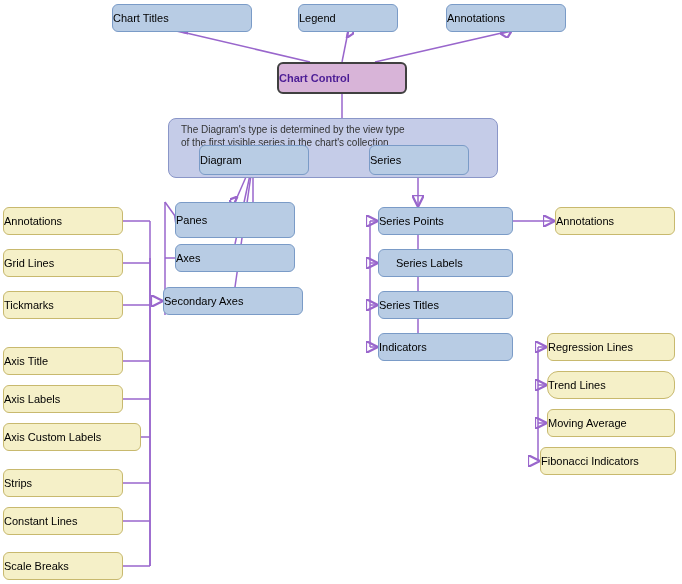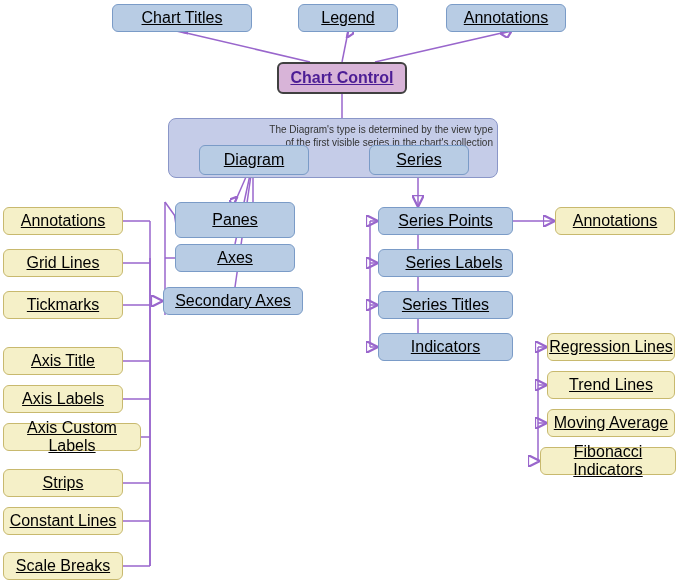--- a/index.html
+++ b/index.html
@@ -19,25 +19,24 @@
       width: 682px;
       height: 584px;
     }
 
     
     .node {
       position: absolute;
       border-radius: 6px;
       display: flex;
       align-items: center;
-      justify-content: center;
+      justify-content: flex-start;
       text-align: center;
-      font-size: 16px;
+      font-size: 11px;
       font-weight: normal;
-      text-decoration: underline;
     }
 
     .node-blue {
       background: #b8cce4;
       border: 1px solid #7a9bc7;
       color: #000;
     }
 
     .node-purple {
       background: #d8b4d8;
@@ -160,21 +159,21 @@
 
   <div class="node node-blue" style="left:446px; top:4px; width:120px; height:28px;">
     <span>Annotations</span>
   </div>
 
   <div class="node node-purple" style="left:277px; top:62px; width:130px; height:32px;">
     <span>Chart Control</span>
   </div>
 
   <div class="node-diagram-group" style="left:168px; top:118px; width:330px; height:60px;">
-    <div style="position:absolute; top:2px; left:12px; right:4px; color:#333; font-size:10px; text-align:right; line-height:1.3; padding-top:2px;">The Diagram's type is determined by the view type<br>of the first visible series in the chart's collection</div>
+    <div style="position:absolute; top:2px; left:12px; right:4px; color:#333; font-size:10px; text-align:left; line-height:1.3; padding-top:2px;">The Diagram's type is determined by the view type<br>of the first visible series in the chart's collection</div>
     <div class="node node-blue" style="left:198px; top:131px; width:110px; height:30px; position:absolute; left:30px; top:26px;">
       <span>Diagram</span>
     </div>
     <div class="node node-blue" style="position:absolute; left:200px; top:26px; width:100px; height:30px;">
       <span>Series</span>
     </div>
   </div>
 
   <div class="node node-blue" style="left:175px; top:202px; width:120px; height:36px;">
     <span>Panes</span>
@@ -205,21 +204,21 @@
   </div>
 
   <div class="node node-yellow" style="left:555px; top:207px; width:120px; height:28px;">
     <span>Annotations</span>
   </div>
 
   <div class="node node-yellow" style="left:547px; top:333px; width:128px; height:28px;">
     <span>Regression Lines</span>
   </div>
 
-  <div class="node node-yellow" style="left:547px; top:371px; width:128px; height:28px;">
+  <div class="node node-yellow" style="left:547px; top:371px; width:128px; height:28px;border-radius:11px;">
     <span>Trend Lines</span>
   </div>
 
   <div class="node node-yellow" style="left:547px; top:409px; width:128px; height:28px;">
     <span>Moving Average</span>
   </div>
 
   <div class="node node-yellow" style="left:540px; top:447px; width:136px; height:28px;">
     <span>Fibonacci Indicators</span>
   </div>

